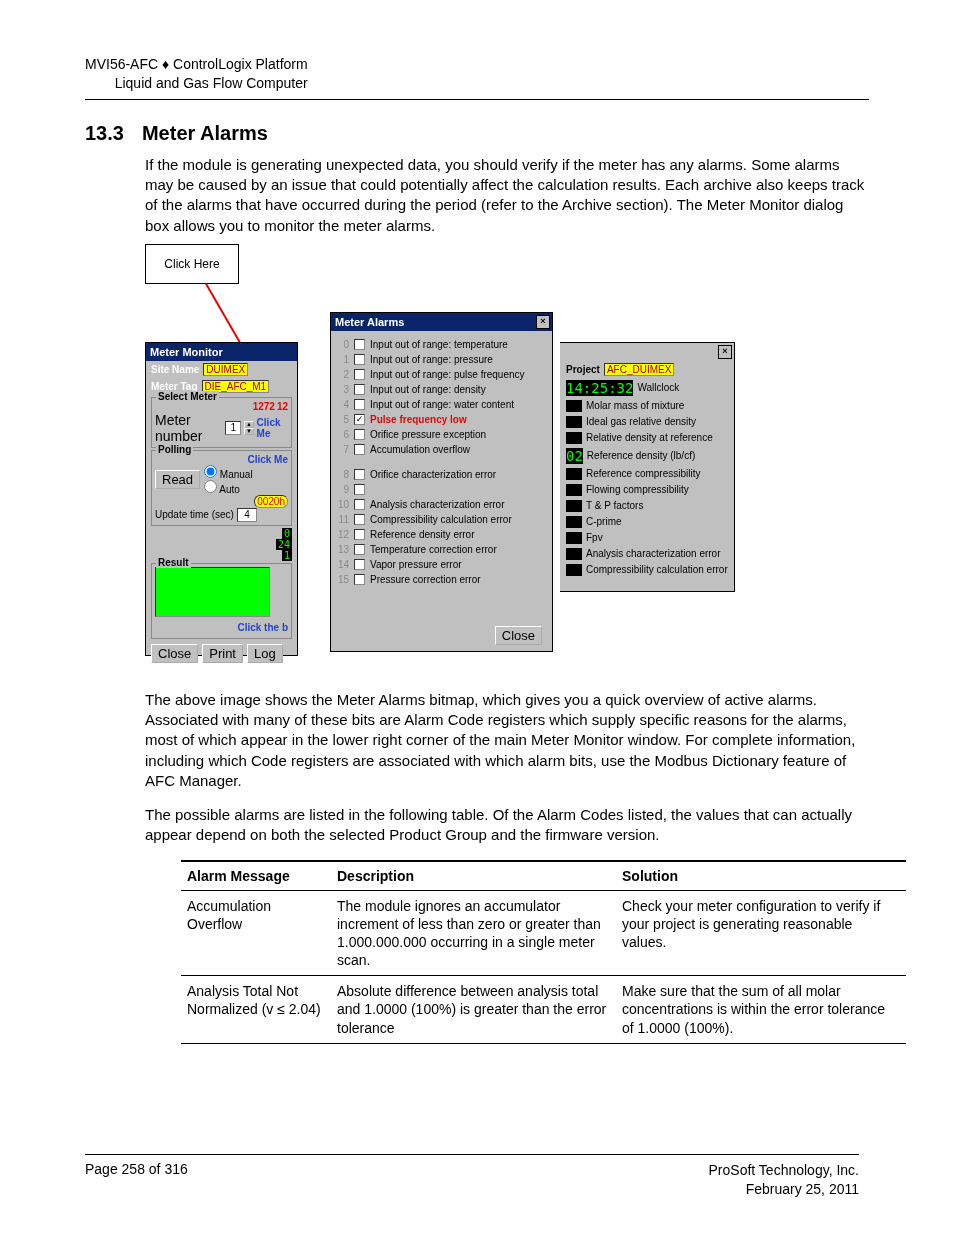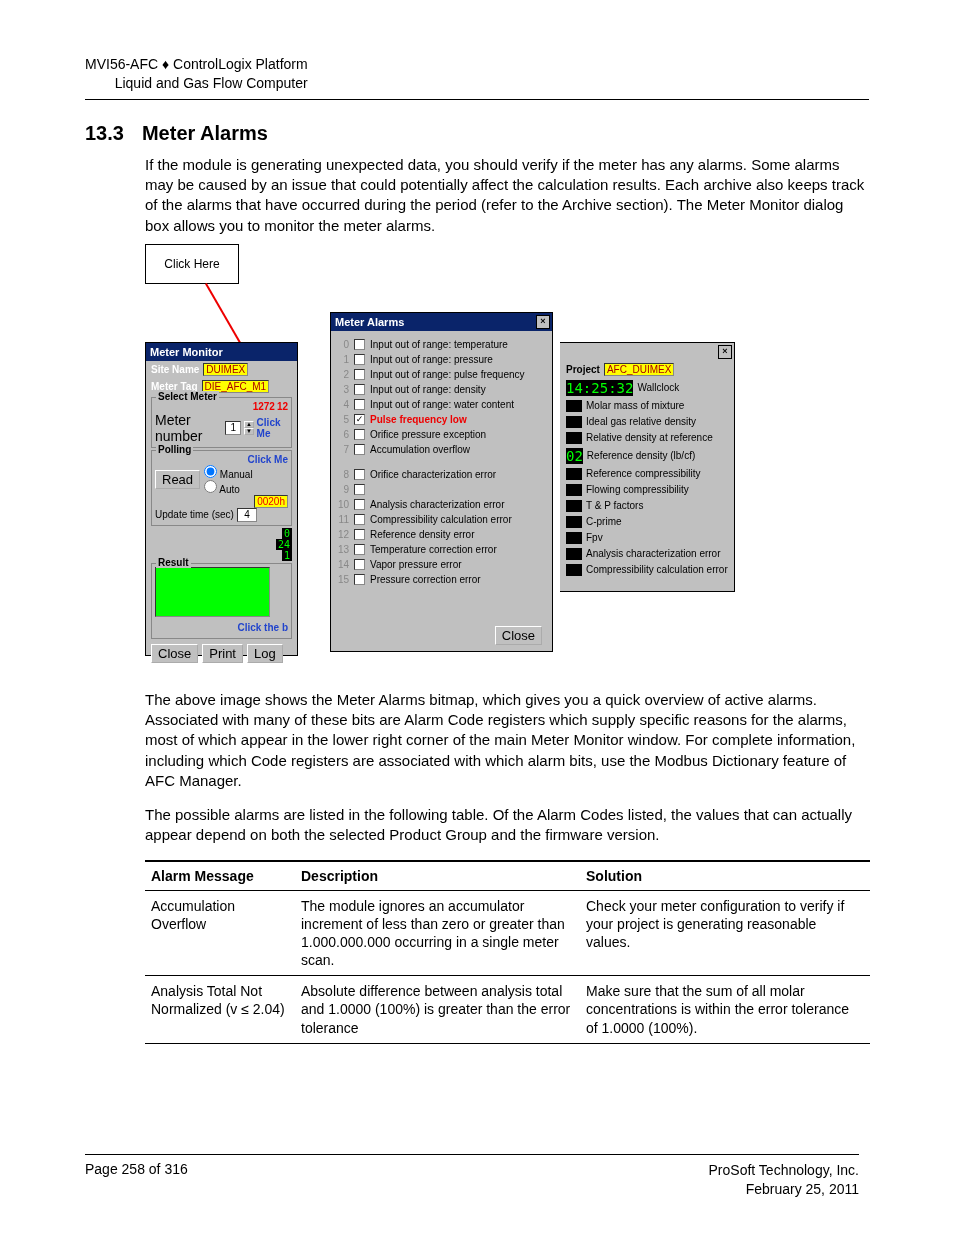--- a/index.html
+++ b/index.html
@@ -47,21 +47,21 @@
   .closebtn { position:absolute; bottom:6px; right:10px;}
 
   
   .proj { position:absolute; left:415px; top:0; width:175px; height:250px; background:#c0c0c0; border:1px solid #000; border-left: none;}
   .proj .xbtn2 { position:absolute; right:2px; top:2px; width:14px; height:14px; background:#c0c0c0; border:1px solid #000; font-size:9px; line-height:11px; text-align:center; font-weight:bold;}
   .proj-row { display:flex; align-items:center; gap:4px; padding:2px 6px; font-size:10px;}
   .blackbox { width:16px; height:12px; background:#000;}
   .greensmall { background:#000; color:#0f0; font-family:monospace; font-size:14px; padding:0 0;}
 
   
-  .tblarea { margin-left: 60px; margin-top: 8px; }
+  .tblarea { margin-left: 96px; margin-top: 8px; }
   .tbl { width: 725px; border-collapse: collapse; font-size: 14px; }
   .tbl thead td { border-top: 2px solid #000; border-bottom: 1.5px solid #000; font-weight: bold; padding: 6px 6px; }
   .tbl tbody td { border-bottom: 1px solid #000; padding: 6px 6px; vertical-align: top; line-height:1.3;}
   .col1 { width: 150px;}
   .col2 { width: 285px;}
 
   .footer { position: absolute; bottom: 36px; left: 85px; right: 95px; border-top: 1.5px solid #000; padding-top: 6px; display: flex; justify-content: space-between; font-size: 14px;}
   .footer .r { text-align: right; line-height: 1.35;}
 </style>
 </head>
@@ -122,21 +122,21 @@
               <span class="bluetxt">Click Me</span>
             </div>
           <div style="display:flex; align-items:center; gap:4px;">
             <button class="btn3d">Read</button>
             <div style="font-size:10px;">
               <div><input type="radio" checked="" style=""> <span>Manual</span></div>
               <div><input type="radio" style=""> <span>Auto</span></div>
             </div>
           </div>
           <div style="display:flex; justify-content:flex-end;">
-              <span class="yellow" style="background:#FFFF00;color:#e00;">0020h</span>
+              <span class="yellow" style="background:#FFFF00;color:#e00;border-radius:6px;">0020h</span>
             </div>
           <div style="display:flex; align-items:center; gap:3px; font-size:10px;">
             <span>Update time (sec)</span>
             <span class="tinyinp">4</span>
           </div>
         </div>
         <div style="display:flex; flex-direction:column; align-items:flex-end; padding:0 5px;">
           <span class="greennum">0</span>
           <span class="greennum">24</span>
           <span class="greennum">1</span>

